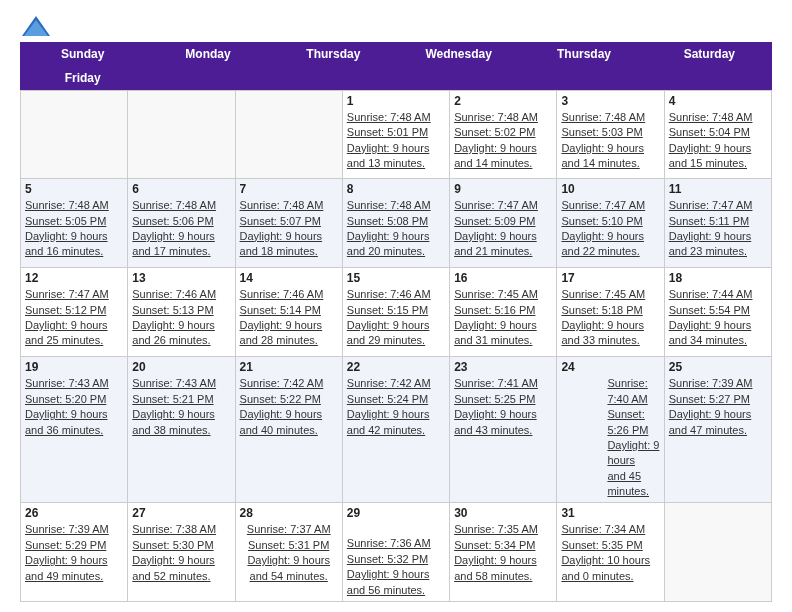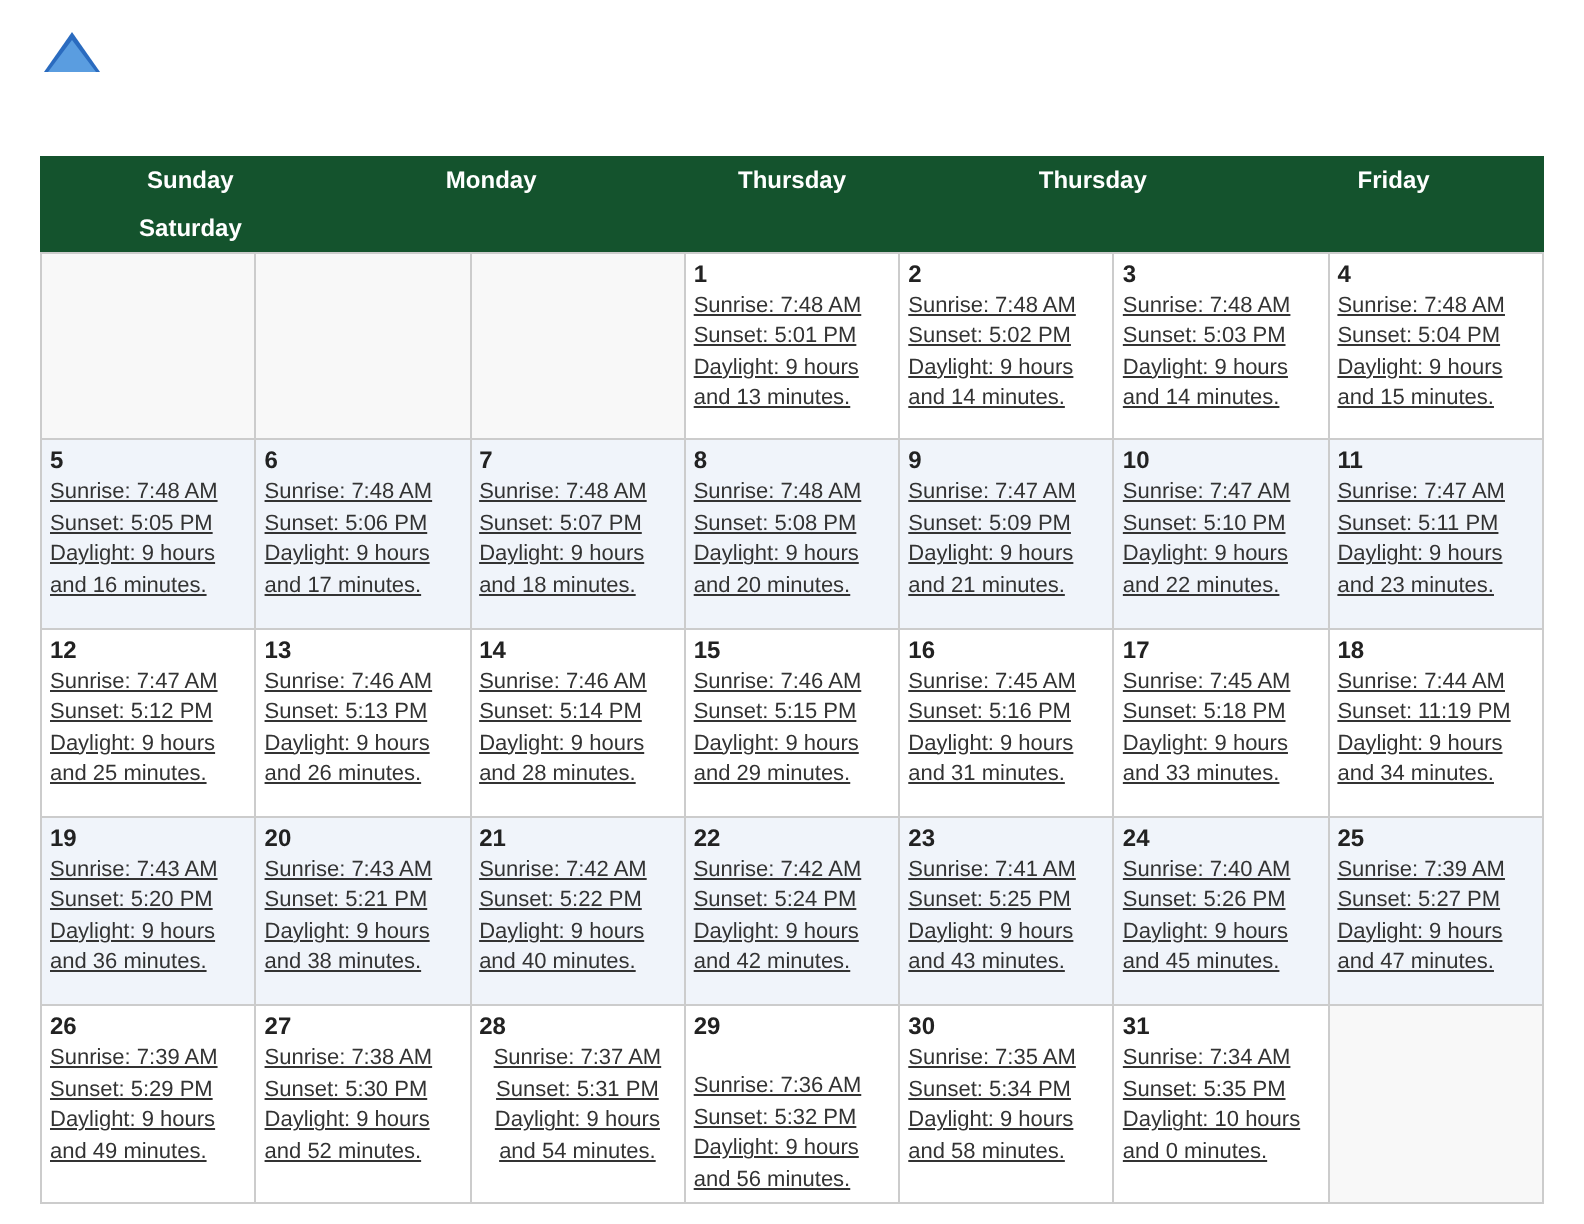--- a/index.html
+++ b/index.html
@@ -41,23 +41,22 @@
       font-size: 16px;
       color: #444;
     }
     .calendar {
       flex: 1;
       display: flex;
       flex-direction: column;
     }
     .calendar-header {
       display: grid;
-      grid-template-columns: repeat(5, 1fr);
-      background: #14532d;
-      margin-top: 36px;
+      grid-template-columns: repeat(6, 1fr);
+      background: #4c1d95;
     }
     .day-header {
       color: #fff;
       font-size: 12px;
       font-weight: bold;
       text-align: center;
       padding: 5px 2px;
     }
     .calendar-body {
       display: flex;
@@ -124,23 +123,24 @@
       <div class="month-title"></div>
       <div class="subtitle"></div>
     </div>
   </div>
 
   <div class="calendar">
     <div class="calendar-header">
     <div class="day-header">Sunday</div>
         <div class="day-header">Monday</div>
         <div class="day-header">Thursday</div>
+        <div class="day-header">Wednesday</div>
         <div class="day-header">Thursday</div>
+        <div class="day-header">Saturday</div>
         <div class="day-header">Friday</div>
-        <div class="day-header">Saturday</div>
       </div>
     <div class="calendar-body">
     <div class="calendar-row">
           <div class="cell empty"></div>
           <div class="cell empty"></div>
           <div class="cell empty"></div>
           <div class="cell">
             <span class="cell-date">1</span>
             <div class="cell-info" style="white-space: pre-line;">Sunrise: 7:48 AM
 Sunset: 5:01 PM
@@ -259,21 +259,21 @@
           <div class="cell">
             <span class="cell-date">17</span>
             <div class="cell-info" style="white-space: pre-line;">Sunrise: 7:45 AM
 Sunset: 5:18 PM
 Daylight: 9 hours
 and 33 minutes.</div>
           </div>
           <div class="cell">
             <span class="cell-date">18</span>
             <div class="cell-info" style="white-space: pre-line;">Sunrise: 7:44 AM
-Sunset: 11:19 PM
+Sunset: 5:54 PM
 Daylight: 9 hours
 and 34 minutes.</div>
           </div>
         </div>
         <div class="calendar-row row-shaded">
           <div class="cell">
             <span class="cell-date">19</span>
             <div class="cell-info" style="white-space: pre-line;">Sunrise: 7:43 AM
 Sunset: 5:20 PM
 Daylight: 9 hours
@@ -302,21 +302,21 @@
           </div>
           <div class="cell">
             <span class="cell-date">23</span>
             <div class="cell-info" style="white-space: pre-line;">Sunrise: 7:41 AM
 Sunset: 5:25 PM
 Daylight: 9 hours
 and 43 minutes.</div>
           </div>
           <div class="cell">
             <span class="cell-date">24</span>
-            <div class="cell-info" style="white-space: pre-line;">Sunrise: 7:40 AM
+            <div class="cell-info" style="white-space: pre-line; margin-left: 46px;">Sunrise: 7:40 AM
 Sunset: 5:26 PM
 Daylight: 9 hours
 and 45 minutes.</div>
           </div>
           <div class="cell">
             <span class="cell-date">25</span>
             <div class="cell-info" style="white-space: pre-line;">Sunrise: 7:39 AM
 Sunset: 5:27 PM
 Daylight: 9 hours
 and 47 minutes.</div>

